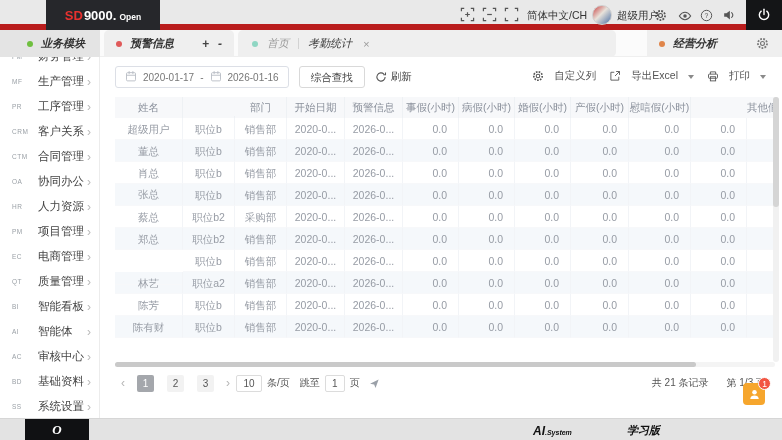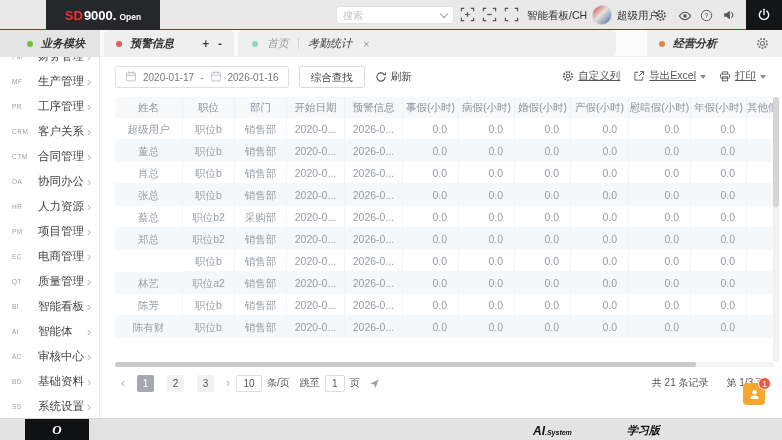--- a/index.html
+++ b/index.html
@@ -1,20 +1,20 @@
 <!DOCTYPE html>
 <html><head>
 <meta charset="utf-8">
 <style>
   * { margin:0; padding:0; box-sizing:border-box; }
   html,body { width:782px; height:440px; overflow:hidden; background:#fff; }
   #app { position:relative; width:782px; height:440px; font-family:"Liberation Sans","DejaVu Sans",sans-serif; background:#fff; overflow:hidden; }
 
   
-  .topbar { position:absolute; top:0; left:0; right:0; height:30px; background:#e9e9e9; border-bottom:1px solid #b91c1c; }
+  .topbar { position:absolute; top:0; left:0; right:0; height:30px; background:#e9e9e9; border-bottom:6px solid #b91c1c; }
   .logo { position:absolute; left:46px; top:0; width:114px; height:30px; background:#26272b; display:flex; align-items:center; justify-content:center; gap:1px; }
   .logo .sd { color:#e8312f; font-weight:800; font-size:13px; }
   .logo .num { color:#fff; font-weight:800; font-size:13px; }
   .logo .open { color:#fff; font-weight:700; font-size:8.5px; margin-top:4px; margin-left:2px; }
   .search { position:absolute; left:336px; top:6px; width:118px; height:18px; background:#fff; border:1px solid #e2e2e2; border-radius:3px; display:flex; align-items:center; padding:0 6px; }
   .search input { flex:1; border:none; outline:none; font-size:10px; color:#555; background:transparent; width:80px; }
   .search input::placeholder { color:#c0c0c0; }
   .chev { width:6px; height:6px; border-right:1.2px solid #9a9a9a; border-bottom:1.2px solid #9a9a9a; transform:rotate(45deg); margin-top:-3px; }
   .winicon { position:absolute; top:7px; width:16px; height:16px; cursor:pointer; }
   .lang { position:absolute; left:527px; top:0; height:30px; line-height:30px; font-size:10.5px; color:#333; }
@@ -47,25 +47,25 @@
   .side-item .slabel { font-size:11.5px; color:#454545; flex:1; white-space:nowrap; }
   .side-item .schev { color:#b9b9b9; font-size:12px; }
 
   
   .main { position:absolute; top:57px; left:101px; right:0; bottom:22px; background:#fff; overflow:hidden; }
   .toolbar { position:absolute; top:8px; left:14px; height:24px; display:flex; align-items:center; gap:10px; }
   .datebox { display:flex; align-items:center; height:22px; border:1px solid #dcdfe6; border-radius:3px; padding:0 9px; gap:6px; font-size:10px; color:#777; background:#fff; }
   .btn { height:22px; line-height:20px; border:1px solid #d9d9d9; border-radius:3px; padding:0 11px; font-size:10.5px; color:#444; background:#fff; cursor:pointer; }
   .refresh { display:flex; align-items:center; gap:4px; font-size:10.5px; color:#444; cursor:pointer; }
   .right-tools { position:absolute; top:12px; right:16px; display:flex; align-items:center; gap:13px; font-size:10.5px; color:#555; }
-  .tool { display:flex; align-items:center; gap:4px; cursor:pointer;text-decoration:underline; }
+  .tool { display:flex; align-items:center; gap:10px; cursor:pointer; }
   .caret { width:0; height:0; border-left:3.5px solid transparent; border-right:3.5px solid transparent; border-top:4px solid #8a8a8a; margin-top:1px; }
 
   .tablewrap { position:absolute; top:40px; left:14px; width:660px; overflow:hidden; }
-  .thead { display:flex; height:21px; line-height:21px; background:#f7f8fa; color:#8b919c; font-size:10.5px;align-items:flex-end; }
+  .thead { display:flex; height:21px; line-height:21px; background:#f7f8fa; color:#8b919c; font-size:10.5px; }
   .th { flex:none; text-align:center; white-space:nowrap; overflow:hidden; border-right:1px solid #eef1f4; cursor:pointer; }
   .tr { display:flex; height:22px; line-height:22px; font-size:10.5px; color:#979ca5; background:#fff; }
   .tr.alt { background:#f5f8fb; }
   .td { flex:none; text-align:center; white-space:nowrap; overflow:hidden; border-right:1px solid #f2f4f7; border-bottom:1px solid #f7f8fa; }
   .td.num { text-align:right; padding-right:11px; }
 
   .hscroll { position:absolute; top:305px; left:14px; width:660px; height:5px; background:#f4f4f4; border-radius:3px; }
   .hscroll .thumb { position:absolute; left:0; top:0; height:5px; width:88%; background:#c9c9c9; border-radius:3px; cursor:pointer; }
 
   .pagerow { position:absolute; top:316px; left:14px; right:16px; height:20px; display:flex; align-items:center; font-size:10px; color:#555; }
@@ -98,42 +98,38 @@
 <body>
 
 <div id="app">
 
   <header class="topbar">
     <div class="logo">
       <span class="sd">SD</span>
         <span class="num">9000.</span>
         <span class="open">Open</span>
     </div>
-    <div class="search">
-      <input placeholder="搜索" style="">
-      <span class="chev"></span>
-    </div>
     <span class="winicon" style="left:460px">
       <svg width="15" height="15" viewBox="0 0 16 16" fill="none" stroke="#555" stroke-width="1.3">
           <path d="M1.5 4.5v-3h3M11.5 1.5h3v3M14.5 11.5v3h-3M4.5 14.5h-3v-3"></path>
           <path d="M8 5.5v5M5.5 8h5"></path>
         </svg>
     </span>
     <span class="winicon" style="left:482px">
       <svg width="15" height="15" viewBox="0 0 16 16" fill="none" stroke="#555" stroke-width="1.3">
           <path d="M1.5 4.5v-3h3M11.5 1.5h3v3M14.5 11.5v3h-3M4.5 14.5h-3v-3"></path>
           <path d="M5.5 8h5"></path>
         </svg>
     </span>
     <span class="winicon" style="left:504px">
       <svg width="15" height="15" viewBox="0 0 16 16" fill="none" stroke="#555" stroke-width="1.3">
           <path d="M1.5 4.5v-3h3M11.5 1.5h3v3M14.5 11.5v3h-3M4.5 14.5h-3v-3"></path>
         </svg>
     </span>
-    <span class="lang">智能看板/CH</span>
+    <span class="lang">简体中文/CH</span>
     <span class="avatar"></span>
     <span class="uname">超级用户</span>
     <span class="tico" style="left:654px">
       <svg width="13" height="13" viewBox="0 0 16 16">
           <circle cx="8" cy="8" r="5.6" fill="none" stroke="#555" stroke-width="2.2" stroke-dasharray="2.2 1.6"></circle>
           <circle cx="8" cy="8" r="2.4" fill="none" stroke="#555" stroke-width="1.4"></circle>
         </svg>
     </span>
     <span class="tico" style="left:678px;top:9px">
       <svg width="14" height="14" viewBox="0 0 16 16">
@@ -377,21 +373,21 @@
             <div class="td" style="width: 58px;">2026-0...</div>
             <div class="td num" style="width: 56px;">0.0</div>
             <div class="td num" style="width: 56px;">0.0</div>
             <div class="td num" style="width: 56px;">0.0</div>
             <div class="td num" style="width: 58px;">0.0</div>
             <div class="td num" style="width: 62px;">0.0</div>
             <div class="td num" style="width: 56px;">0.0</div>
             <div class="td num" style="width: 60px;">0.0</div>
           </div>
           <div class="tr alt">
-            <div class="td" style="width: 68px;">张总</div>
+            <div class="td" style="width: 68px; font-family: Liberation Serif, serif;">张总</div>
             <div class="td" style="width: 52px;">职位b</div>
             <div class="td" style="width: 52px;">销售部</div>
             <div class="td" style="width: 58px;">2020-0...</div>
             <div class="td" style="width: 58px;">2026-0...</div>
             <div class="td num" style="width: 56px;">0.0</div>
             <div class="td num" style="width: 56px;">0.0</div>
             <div class="td num" style="width: 56px;">0.0</div>
             <div class="td num" style="width: 58px;">0.0</div>
             <div class="td num" style="width: 62px;">0.0</div>
             <div class="td num" style="width: 56px;">0.0</div>

